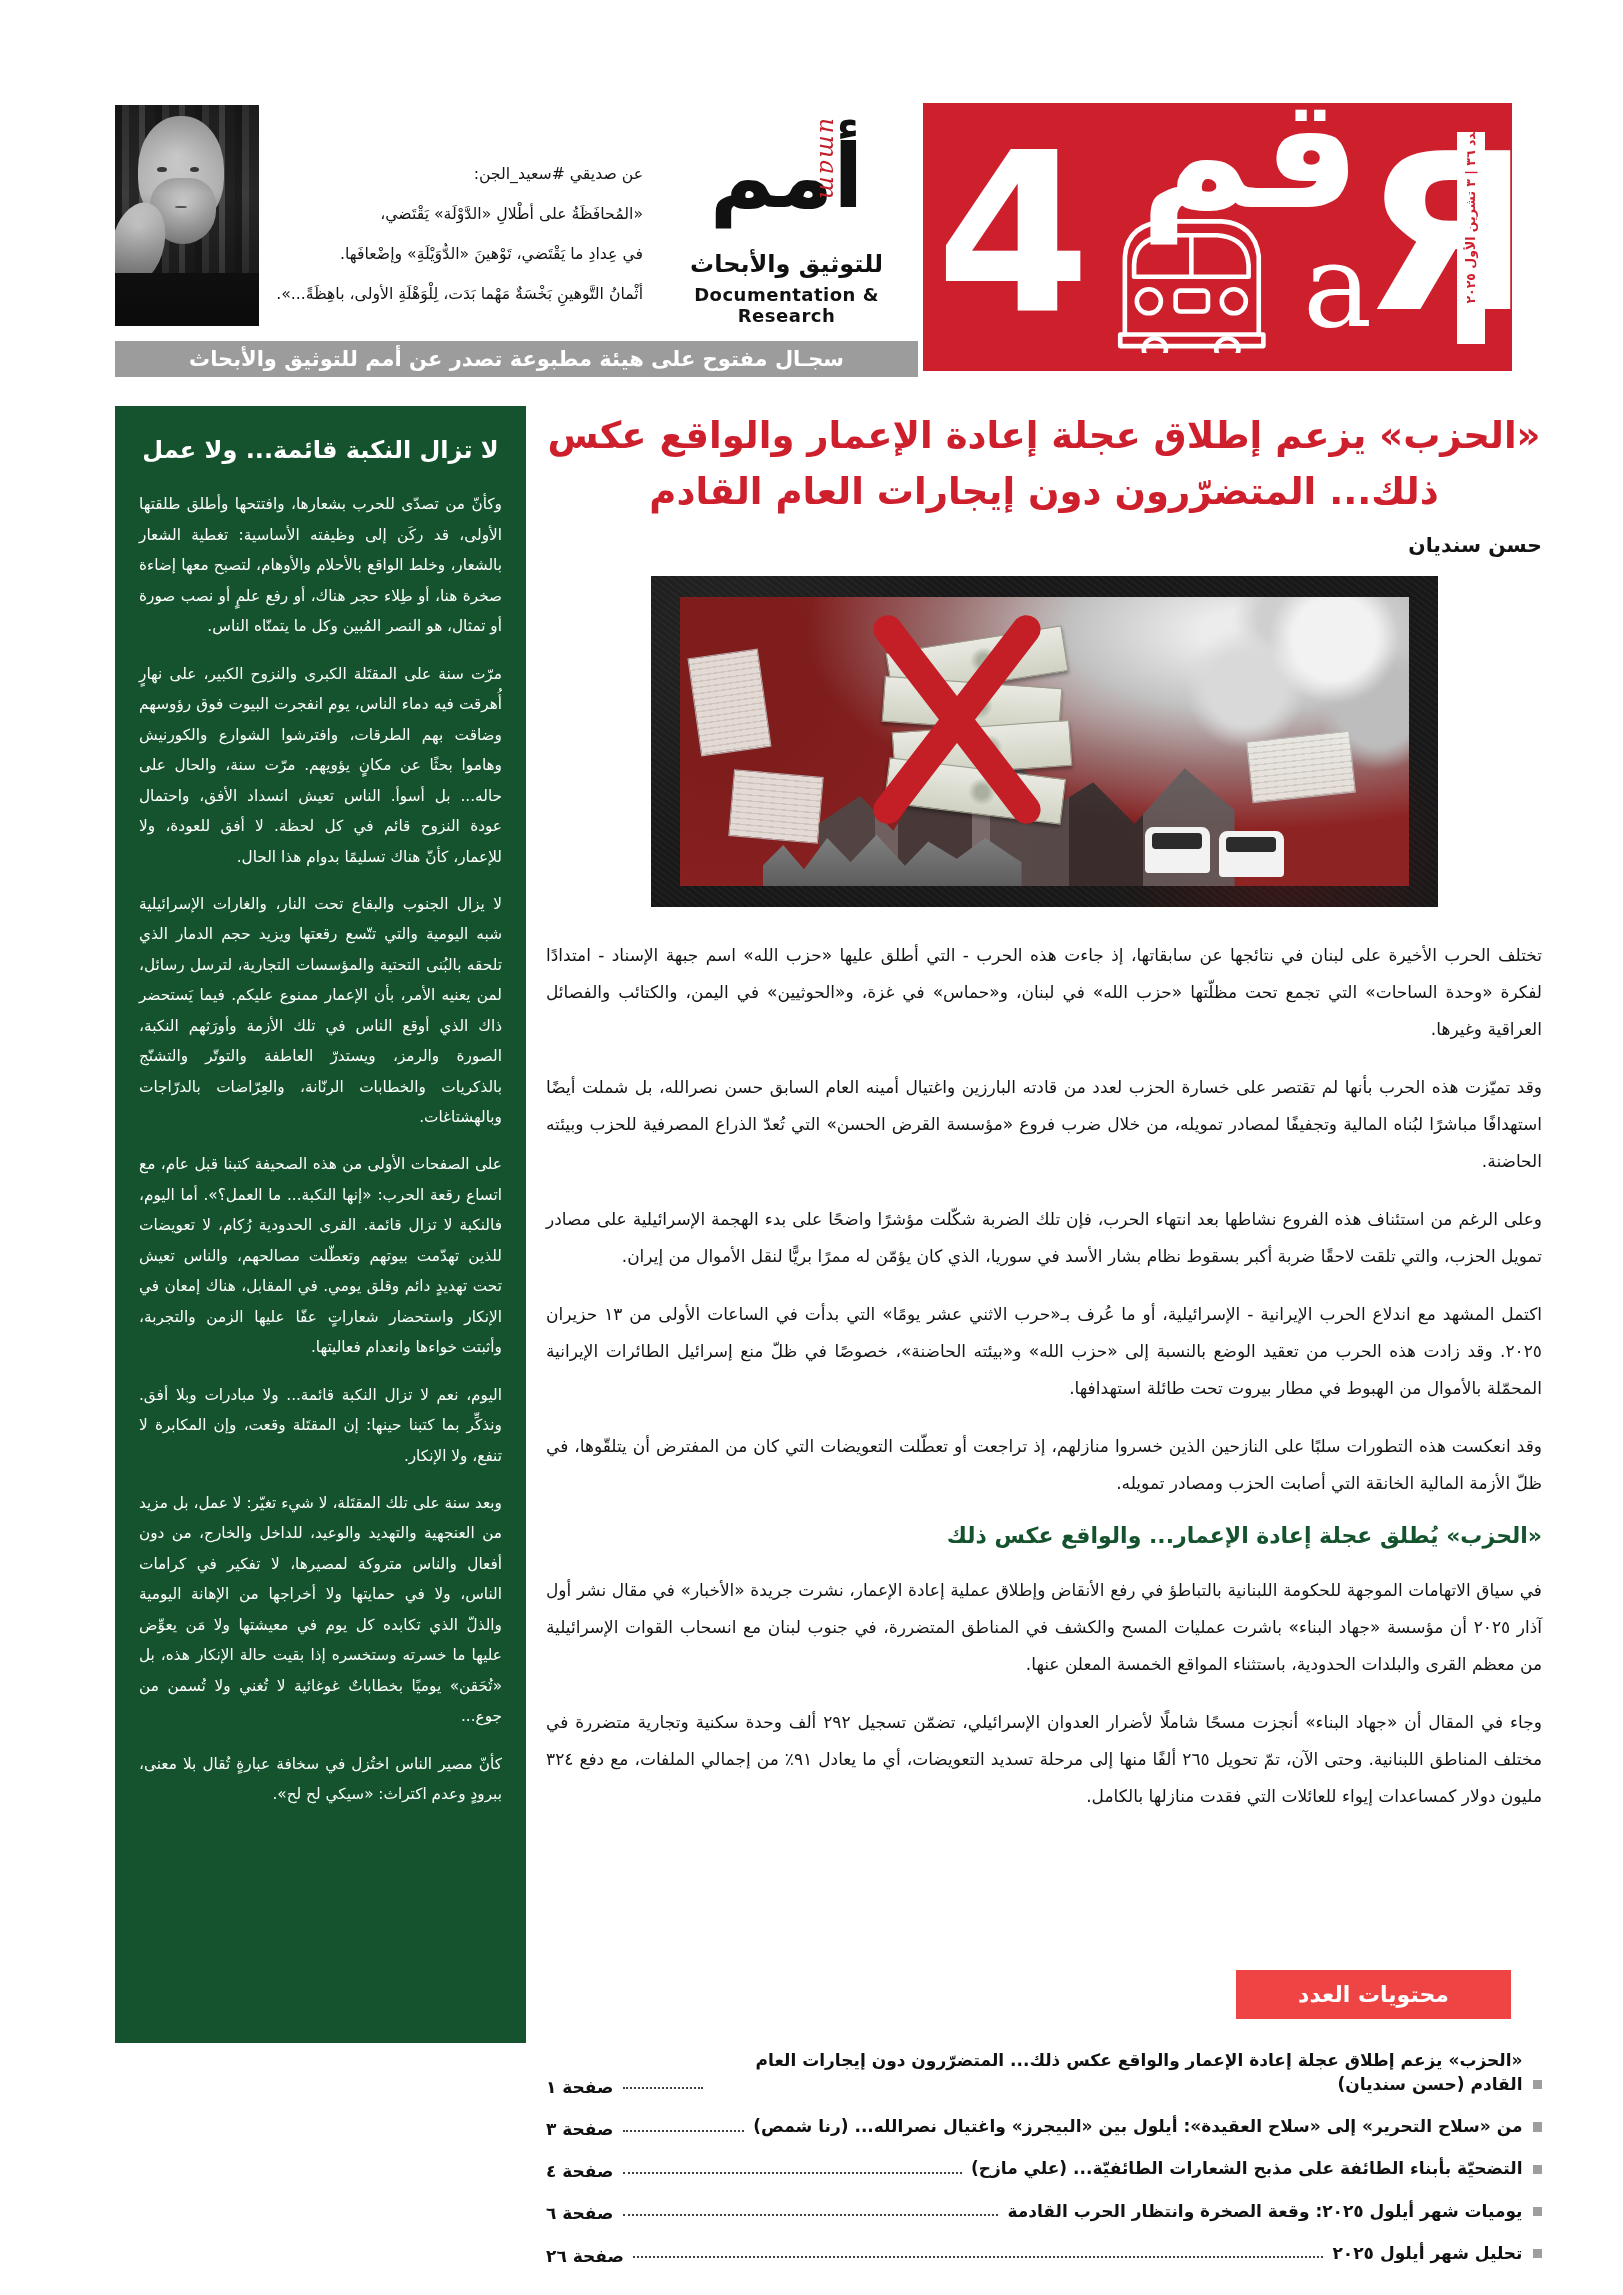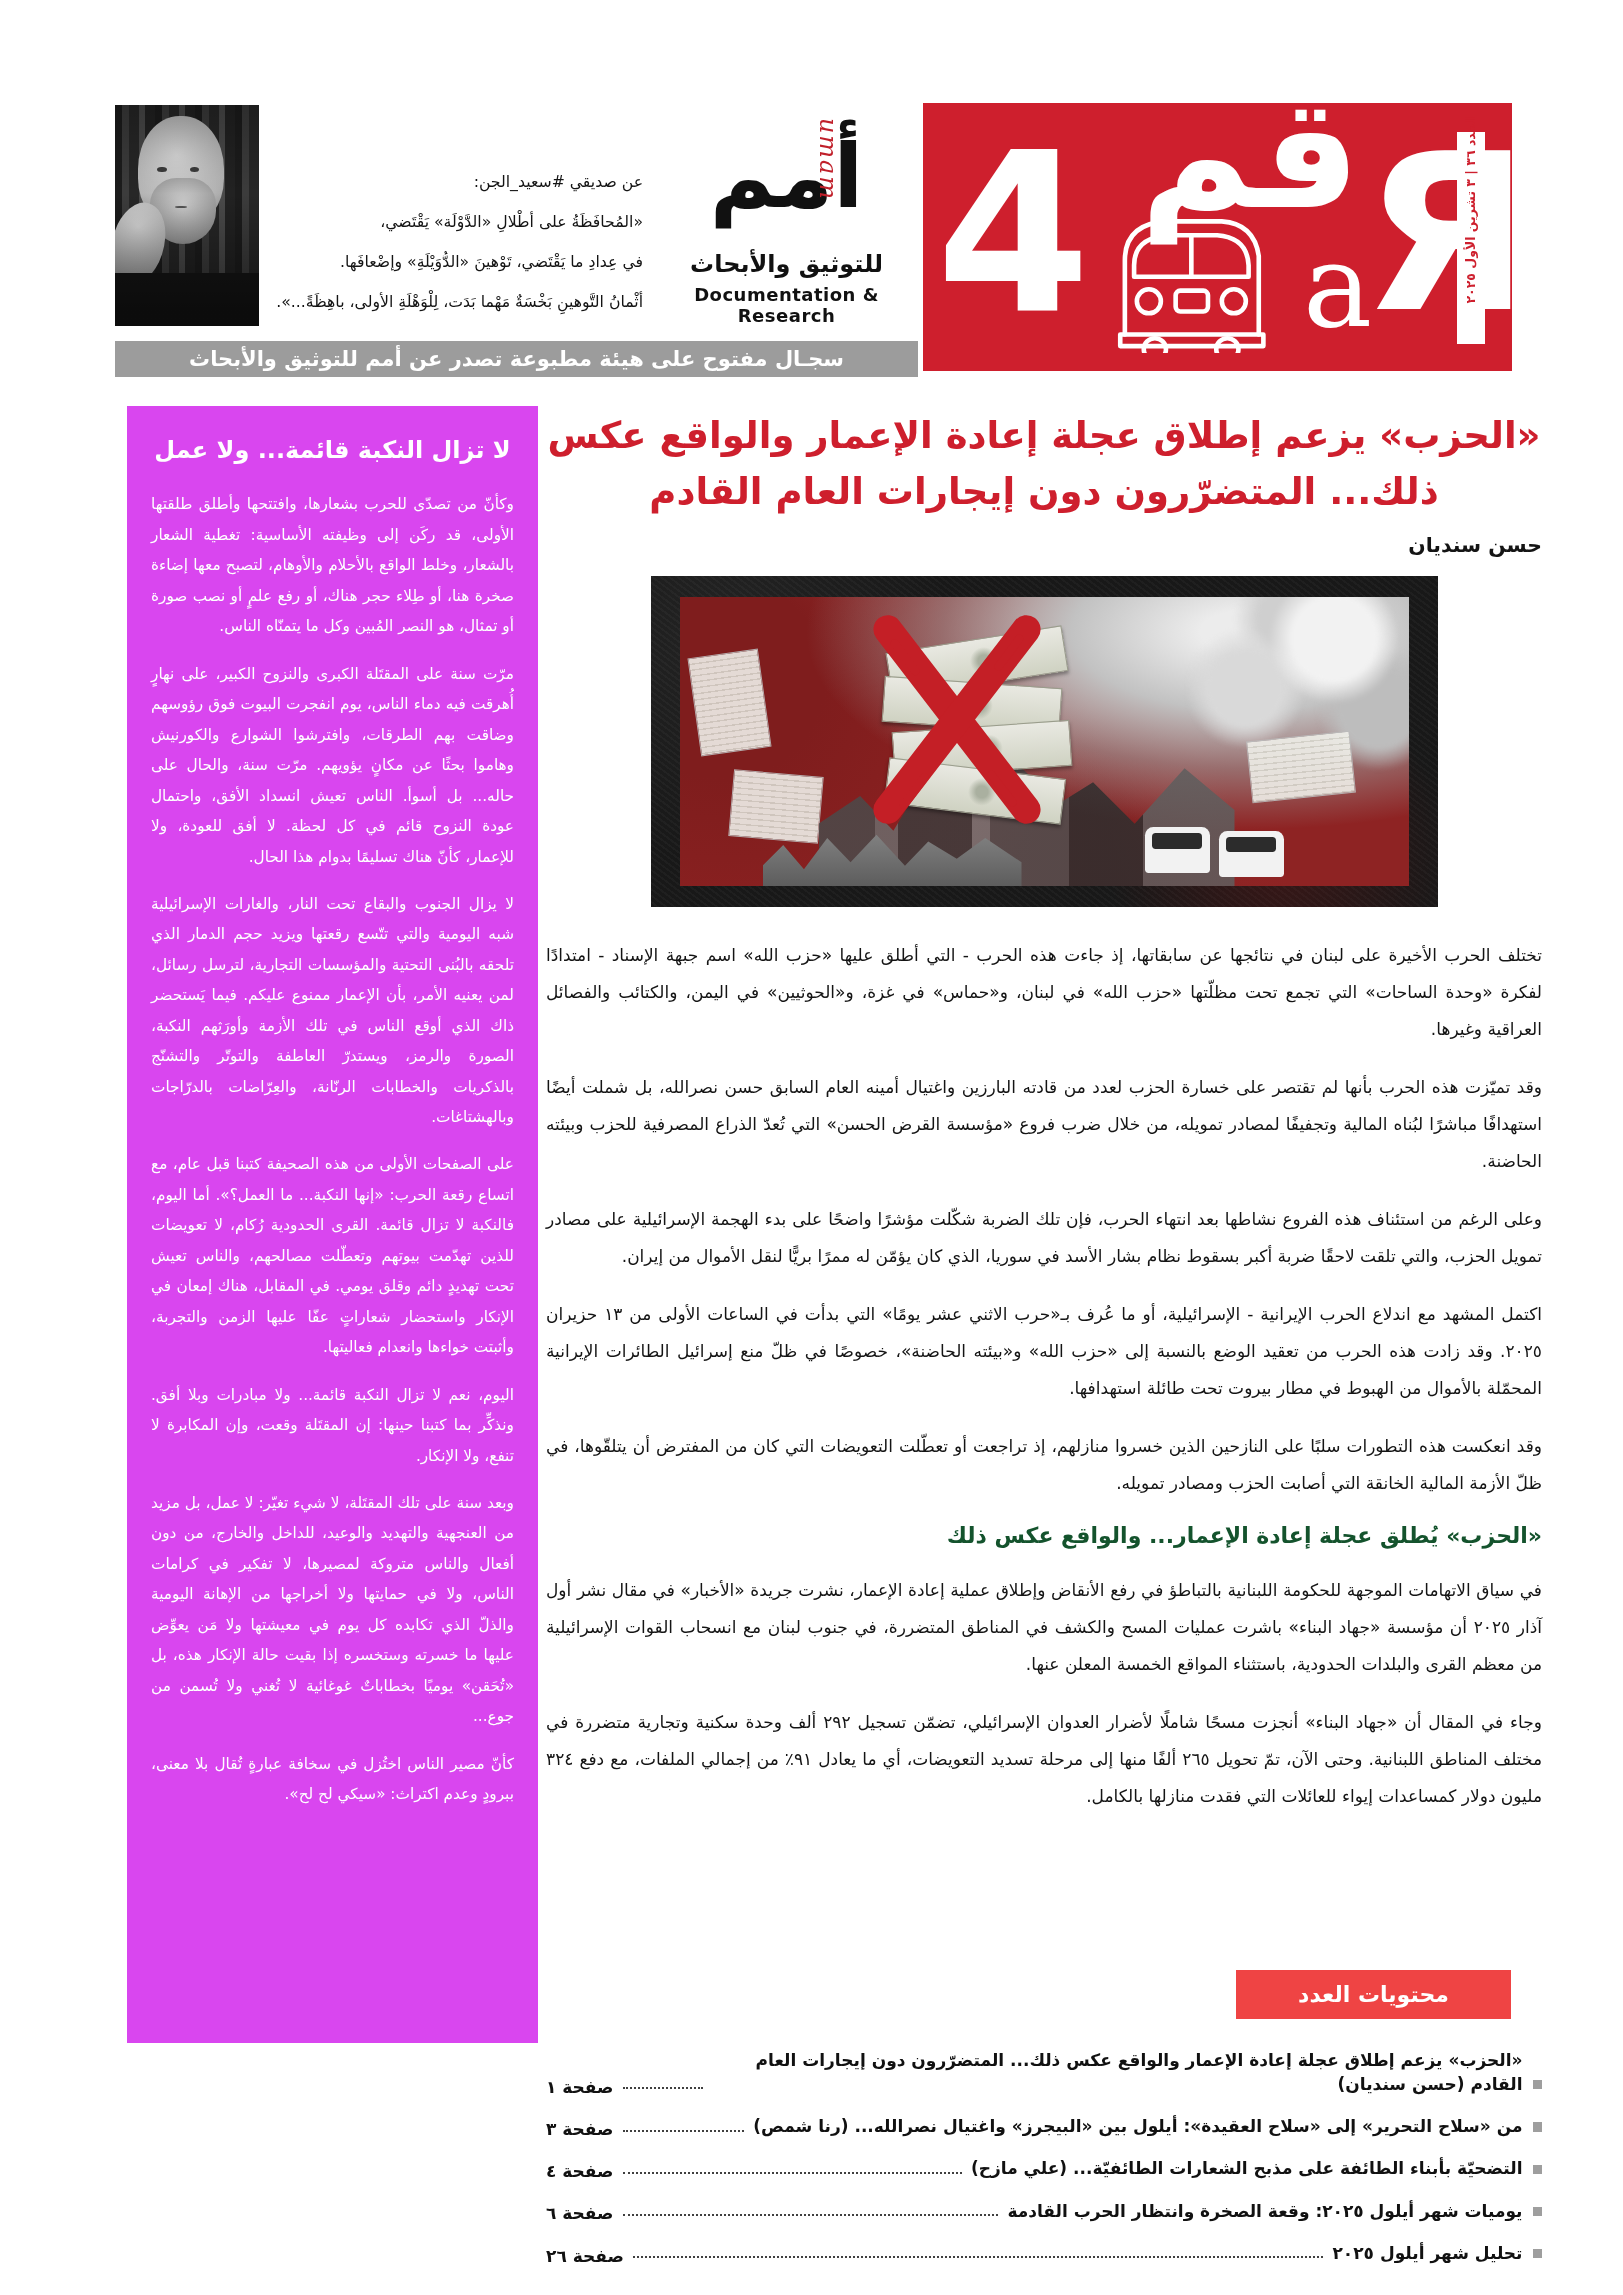--- a/index.html
+++ b/index.html
@@ -14,21 +14,21 @@
   .p-head{position:absolute;left:16%;top:5%;width:60%;height:50%;border-radius:48% 48% 44% 44%;
     background:radial-gradient(circle at 45% 35%,#e0e0e0,#b5b5b5 60%,#8e8e8e 95%);}
   .p-eye{position:absolute;width:11%;height:5%;background:#3c3c3c;border-radius:50%;}
   .p-beard{position:absolute;left:24%;top:33%;width:46%;height:30%;border-radius:40% 40% 50% 50%;
     background:radial-gradient(circle at 50% 40%,#cfcfcf,#9a9a9a 70%,#777 100%);}
   .p-mouth{position:absolute;left:38%;top:42%;width:18%;height:4%;background:#555;border-radius:40%;}
   .p-hand{position:absolute;left:-2%;top:44%;width:36%;height:38%;border-radius:46% 54% 48% 42%;
     transform:rotate(18deg);background:radial-gradient(circle at 40% 30%,#dcdcdc,#ababab 70%,#8a8a8a);}
   .p-body{position:absolute;left:0;bottom:0;width:100%;height:24%;background:#161616;}
 
-  .quote{left:250px;top:162px;width:393px;color:#141414;
+  .quote{left:250px;top:154px;width:393px;color:#141414;
     font-size:15.7px;line-height:40px;font-weight:500;}
   .quote .q-intro{font-weight:normal;}
 
   .brand{left:657px;top:110px;width:259px;height:217px;text-align:center;color:#111;}
   .brand-mark{position:relative;height:139px;}
   .brand-ar{font-size:88px;font-weight:bold;line-height:134px;letter-spacing:-2.8px;}
   .brand-script{position:absolute;left:50%;top:8.3px;margin-left:55px;color:#c01f2a;
     font-family:"DejaVu Serif",serif;font-style:italic;font-size:24px;letter-spacing:1.9px;
     transform:rotate(90deg);transform-origin:left top;white-space:nowrap;}
   .brand-tag-ar{font-size:24px;font-weight:bold;margin-top:0.9px;}
@@ -42,22 +42,22 @@
   .m-van{position:absolute;left:183px;top:93px;}
   .m-strip{position:absolute;right:27px;top:29px;width:28px;height:212px;background:#fff;}
   .m-strip-text{position:absolute;left:0;bottom:0;width:212px;height:28px;line-height:28px;
     transform-origin:0 0;transform:rotate(-90deg);color:#ce1f2d;font-size:12.5px;font-weight:bold;
     text-align:center;white-space:nowrap;direction:rtl;}
 
   .graybar{left:115px;top:341px;width:803px;height:36px;background:#9c9c9c;color:#fff;
     font-size:21px;font-weight:bold;line-height:36px;text-align:center;}
 
   
-  .sidebar{left:115px;top:406px;width:411px;height:1637px;background:#d946ef;color:#fff;
-    padding:25.4px 24px;box-sizing:border-box;margin-left:12px;}
+  .sidebar{left:115px;top:406px;width:411px;height:1637px;background:#14532d;color:#fff;
+    padding:25.4px 24px;box-sizing:border-box;}
   .sb-title{font-size:24px;font-weight:bold;text-align:center;margin:4.6px 0 25.4px;}
   .sidebar p{margin:0 0 16.7px;font-size:15.3px;line-height:30.5px;text-align:justify;text-align-last:right;}
 
   
   .article{left:546px;top:408px;width:996px;color:#141414;}
   .headline{color:#ce1f2d;font-size:37px;line-height:1.5;font-weight:bold;text-align:center;margin:0;}
   .author{font-size:20.4px;font-weight:bold;text-align:right;margin-top:14px;}
   .figure{position:relative;width:787px;height:331px;margin:19.4px auto 30px;
     background:
       radial-gradient(circle at 80% 85%, rgba(120,20,20,.35), transparent 25%),

